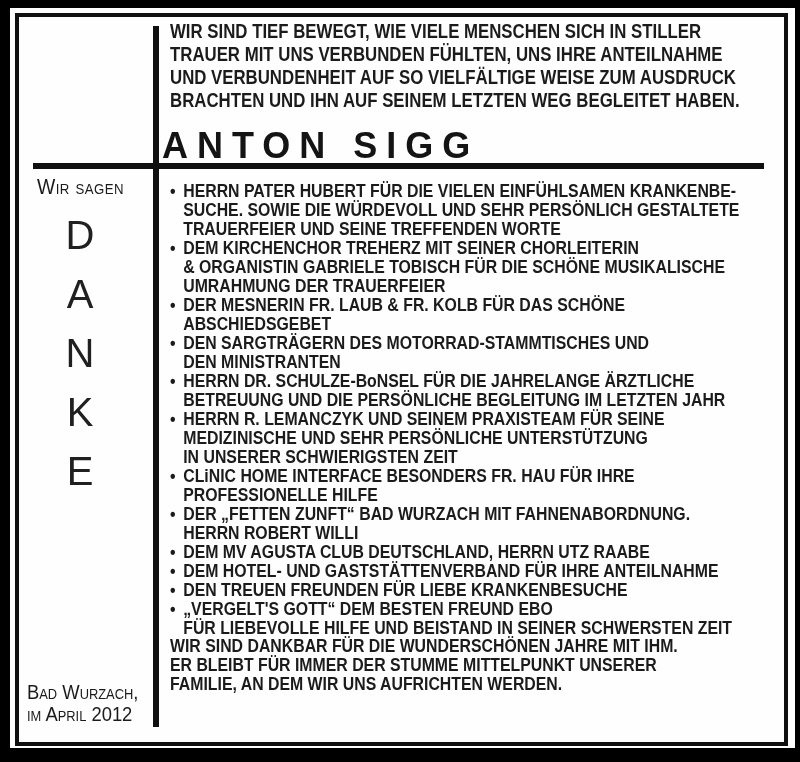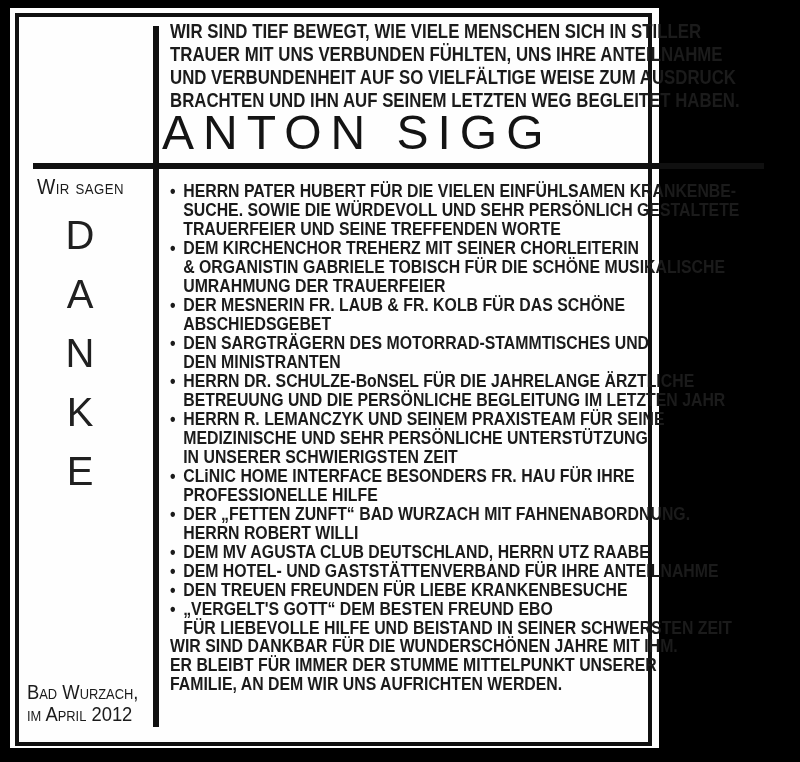--- a/index.html
+++ b/index.html
@@ -3,21 +3,21 @@
 <meta charset="utf-8">
 <style>
   html,body{margin:0;padding:0;}
   body{
     width:800px;height:762px;position:relative;overflow:hidden;
     background:#000;
     font-family:"Liberation Sans", sans-serif;
     color:#1b1b1b;
   }
   .sheet{
-    position:absolute;left:10px;top:8px;width:649px;height:740px;
+    position:absolute;left:10px;top:8px;width:785px;height:740px;
     background:#fefefe;
   }
   .frame{
     position:absolute;left:5px;top:5px;right:7px;bottom:2px;
     border:4px solid #101010;pointer-events:none;
   }
   .vline{
     position:absolute;left:143px;top:18px;width:6px;height:701px;
     background:#101010;
   }
@@ -25,22 +25,22 @@
     position:absolute;left:23px;top:155px;width:731px;height:6px;
     background:#101010;
   }
   .intro{
     position:absolute;left:160px;top:12px;
     font-size:20px;line-height:23px;font-weight:bold;
     transform:scaleX(0.84);transform-origin:left top;
   }
   .intro div{white-space:nowrap;}
   .name{
-    position:absolute;left:152px;top:101px;
-    font-size:48px;line-height:48px;font-weight:normal;letter-spacing:9px;
+    position:absolute;left:152px;top:114px;
+    font-size:36px;line-height:48px;font-weight:bold;letter-spacing:9px;
     white-space:nowrap;color:#141414;
   }
   .wesay{
     position:absolute;left:27px;top:167px;
     font-size:22px;line-height:24px;font-variant:small-caps;
     letter-spacing:0.5px;
     transform:scaleX(0.88);transform-origin:left top;white-space:nowrap;
   }
   .danke{
     position:absolute;left:10px;top:198px;width:120px;

